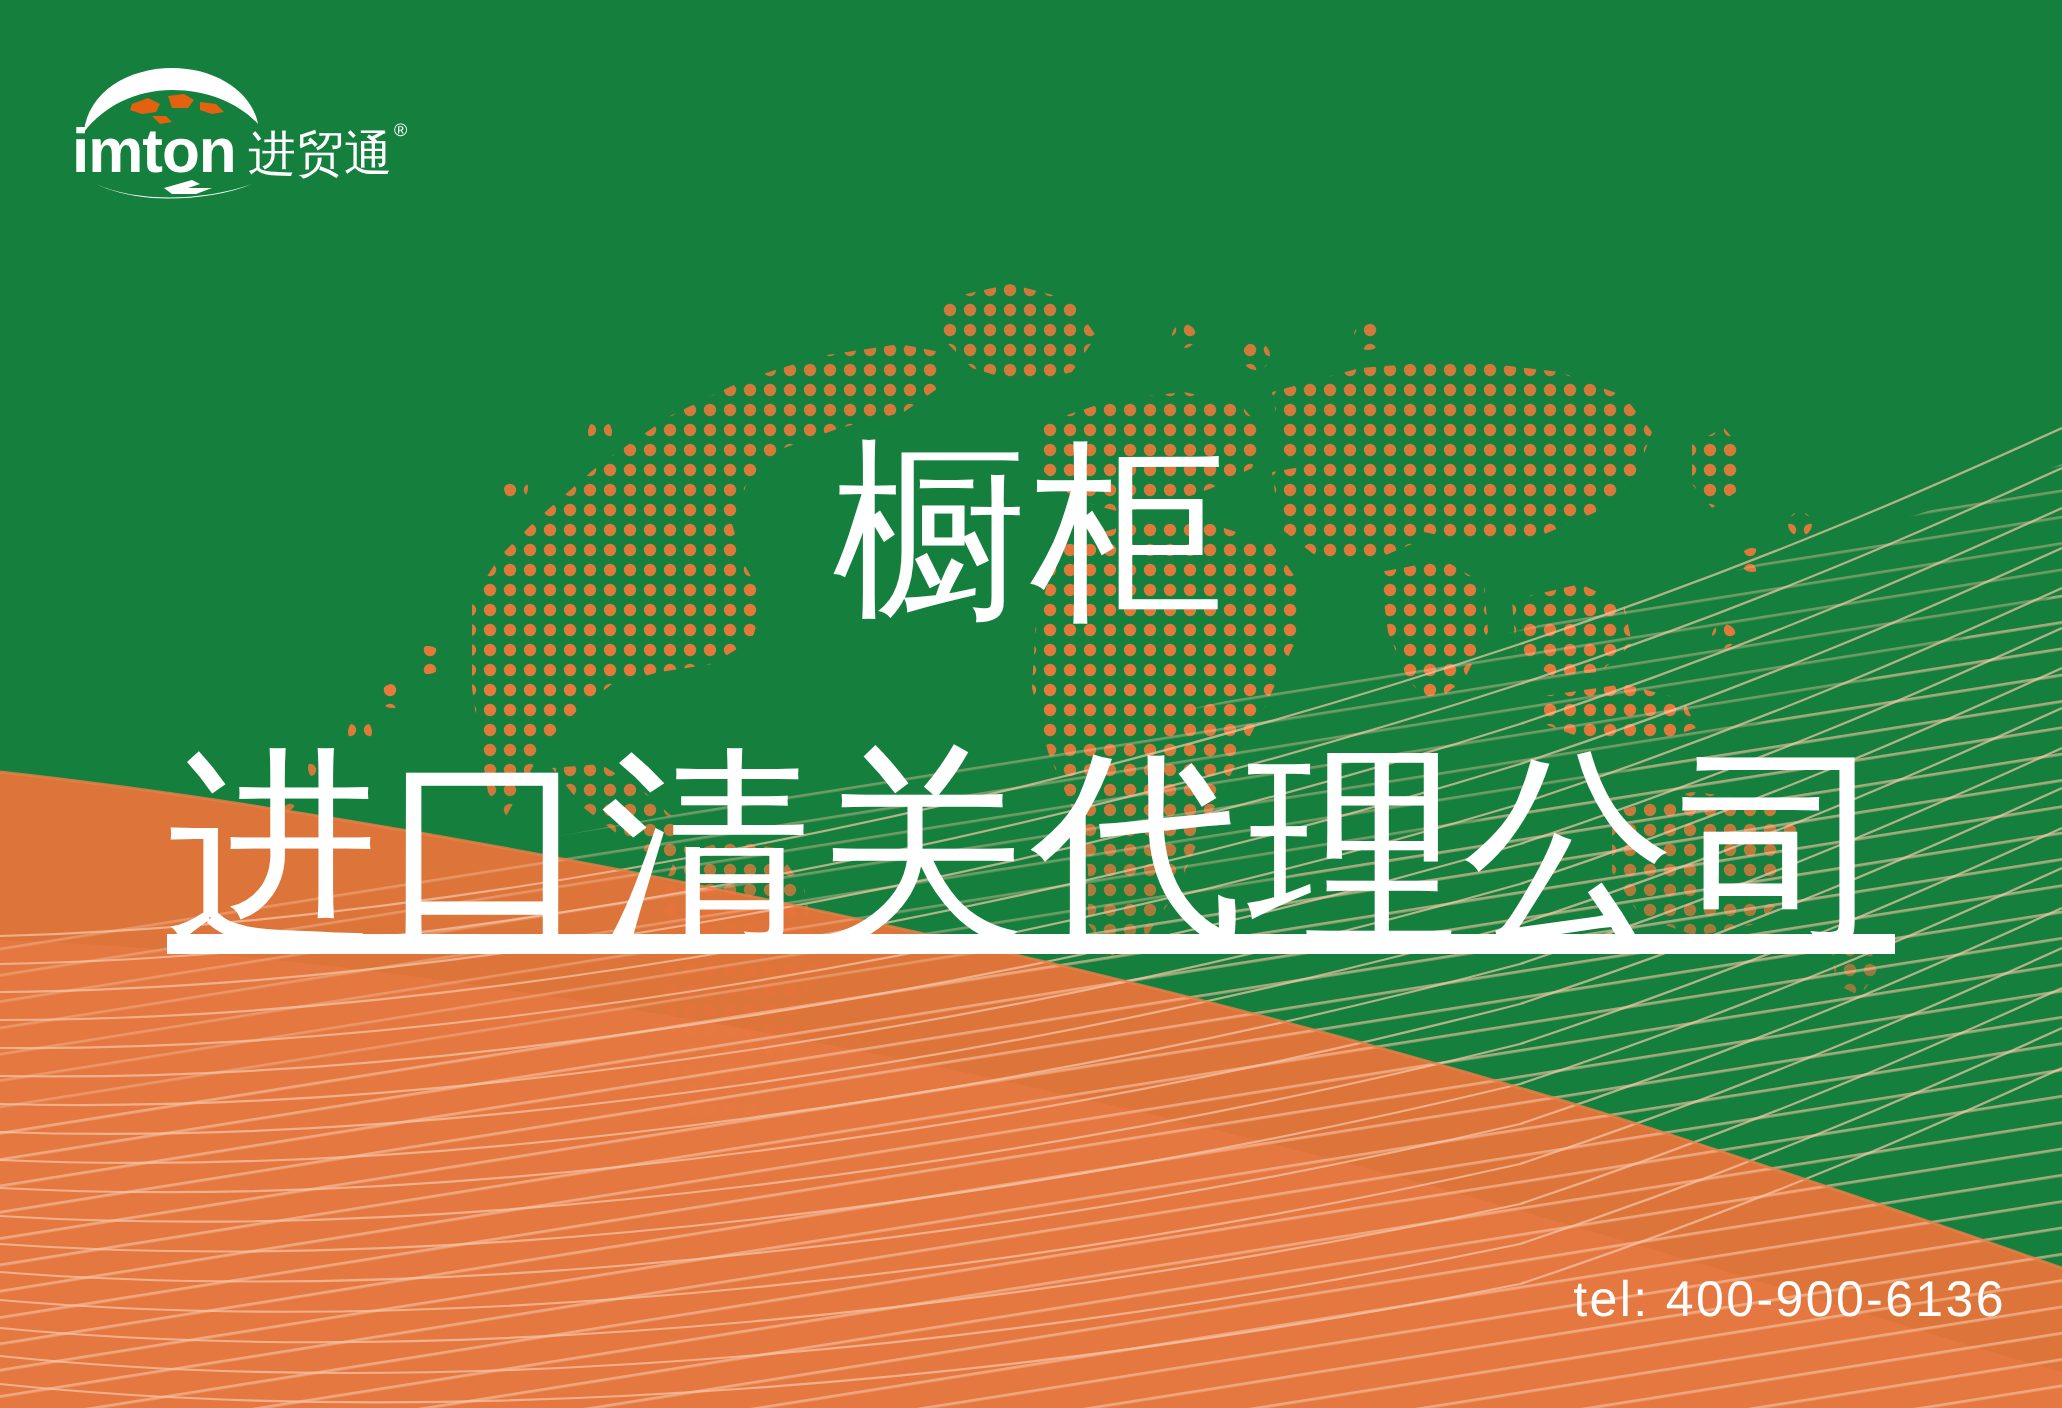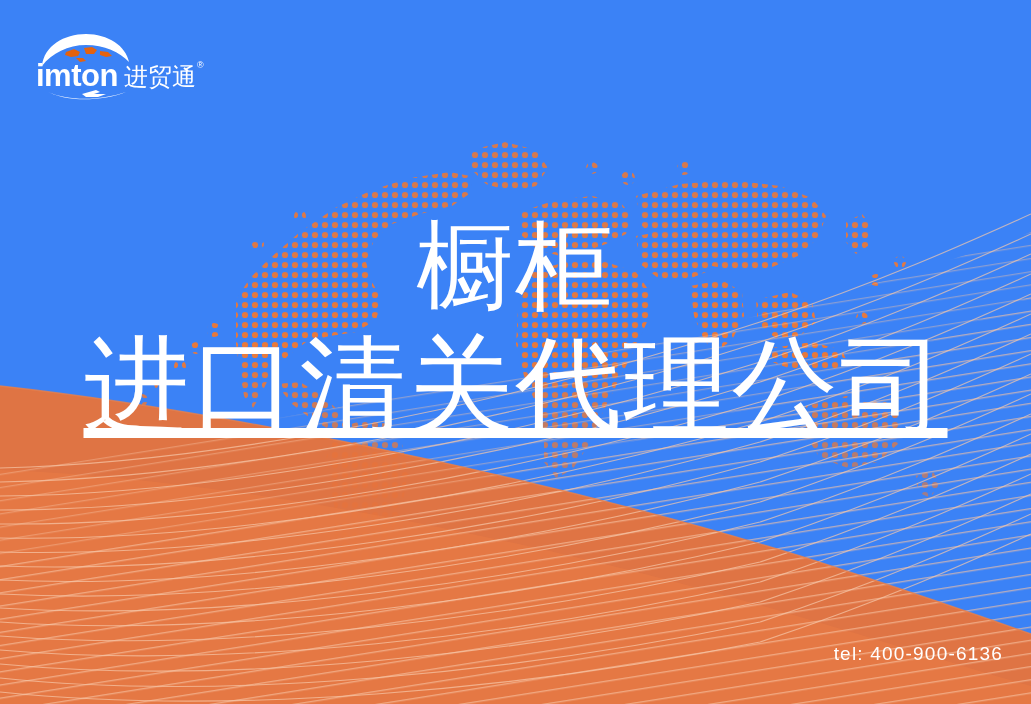--- a/index.html
+++ b/index.html
@@ -4,21 +4,21 @@
 <style>
   * { margin:0; padding:0; box-sizing:border-box; }
   html,body{ width:1031px; height:704px; overflow:hidden; }
   body{
     font-family:"Liberation Sans","DejaVu Sans",sans-serif;
     background:#ffffff;
   }
   #poster{
     position:relative;
     width:1031px; height:704px;
-    background:#3b82f6;
+    background:#15803d;
     overflow:hidden;
   }
 
   
   #dotmap{
     position:absolute; left:0; top:0; width:1031px; height:704px;
     pointer-events:none;
   }
 
   
@@ -41,29 +41,30 @@
     align-items:center; justify-content:center;
     padding-bottom:50px;
   }
   .hl-line{
     color:#ffffff;
     font-weight:400;
     letter-spacing:2px;
     white-space:nowrap;
     text-align:center;
     line-height:1.0;
+    margin-top:40px;
   }
   #hl-1{ font-size:97px; margin-bottom:18px; }
   #hl-2{ font-size:106px;text-decoration:underline; }
 
   
   #tel{
     position:absolute; right:28px; bottom:39px;
     color:#ffffff;
-    font-size:19px;
+    font-size:25px;
     letter-spacing:1.2px;
     white-space:nowrap;
   }
 </style>
 </head>
 <body>
 
 <div id="poster">
 
   <svg id="dotmap" viewBox="0 0 1031 704" xmlns="http://www.w3.org/2000/svg" aria-hidden="true">

